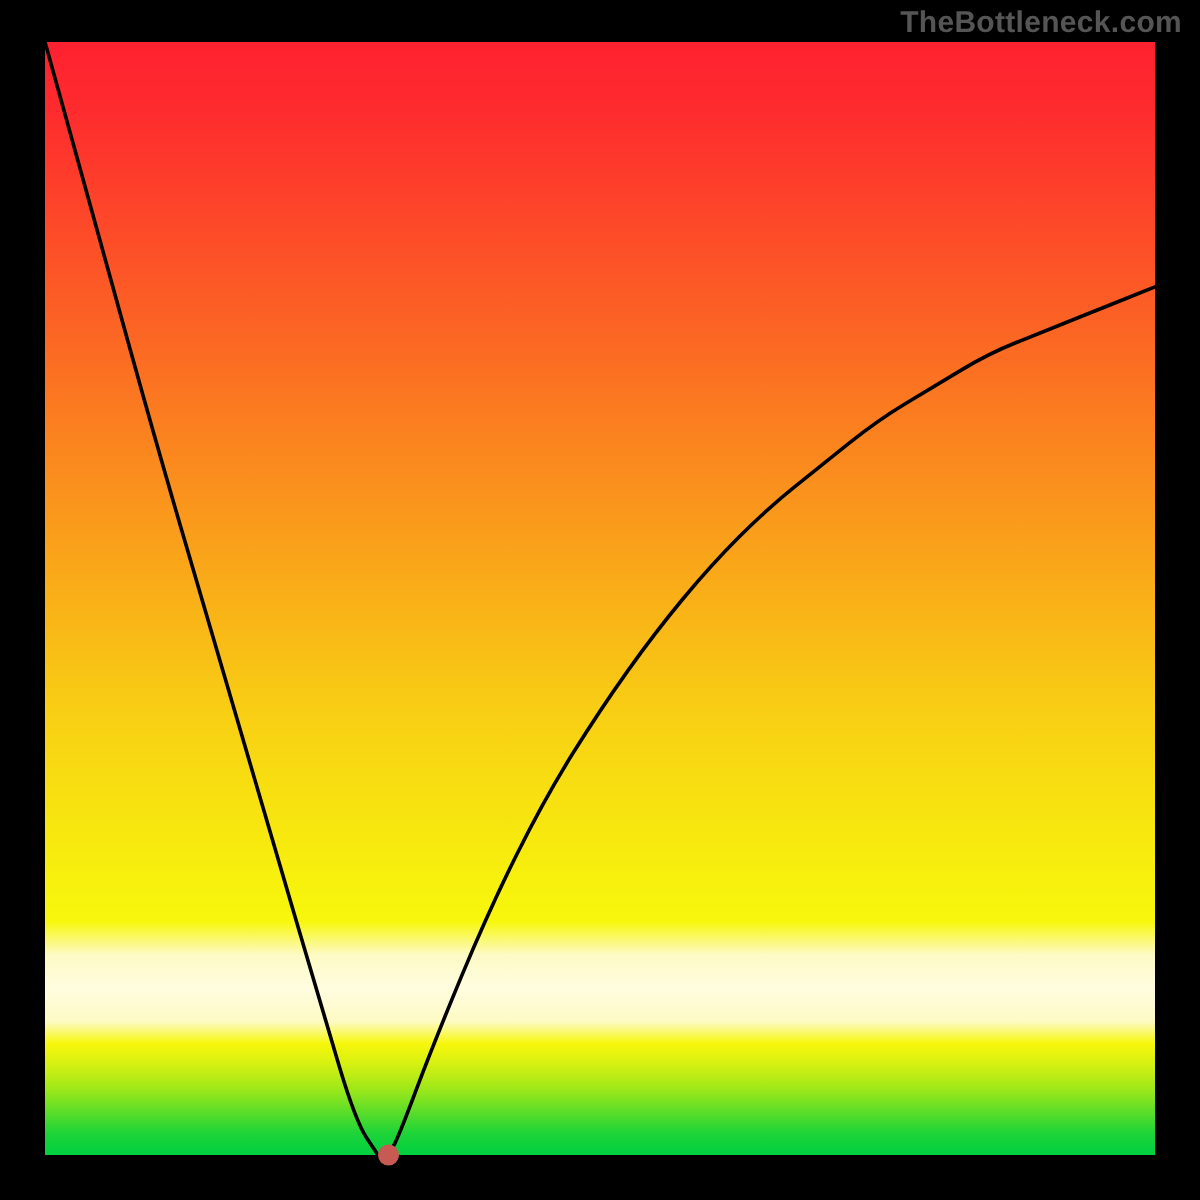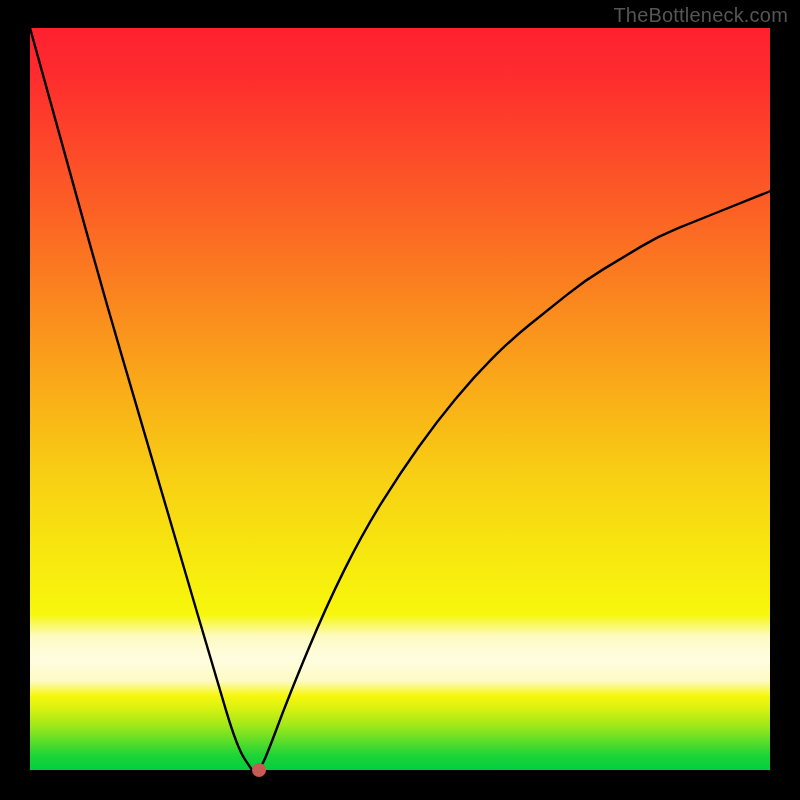--- a/index.html
+++ b/index.html
@@ -16,21 +16,21 @@
     height: 800px;
     background: #000;
     position: relative;
   }
   .watermark {
     position: absolute;
     top: 4px;
     right: 12px;
     color: #555;
     font-size: 20px;
-    font-weight: 400;
+    font-weight: 700;
     letter-spacing: 0.2px;
     z-index: 5;
   }
   .plot {
     position: absolute;
     left: 30px;
     top: 28px;
     width: 740px;
     height: 742px;
     

